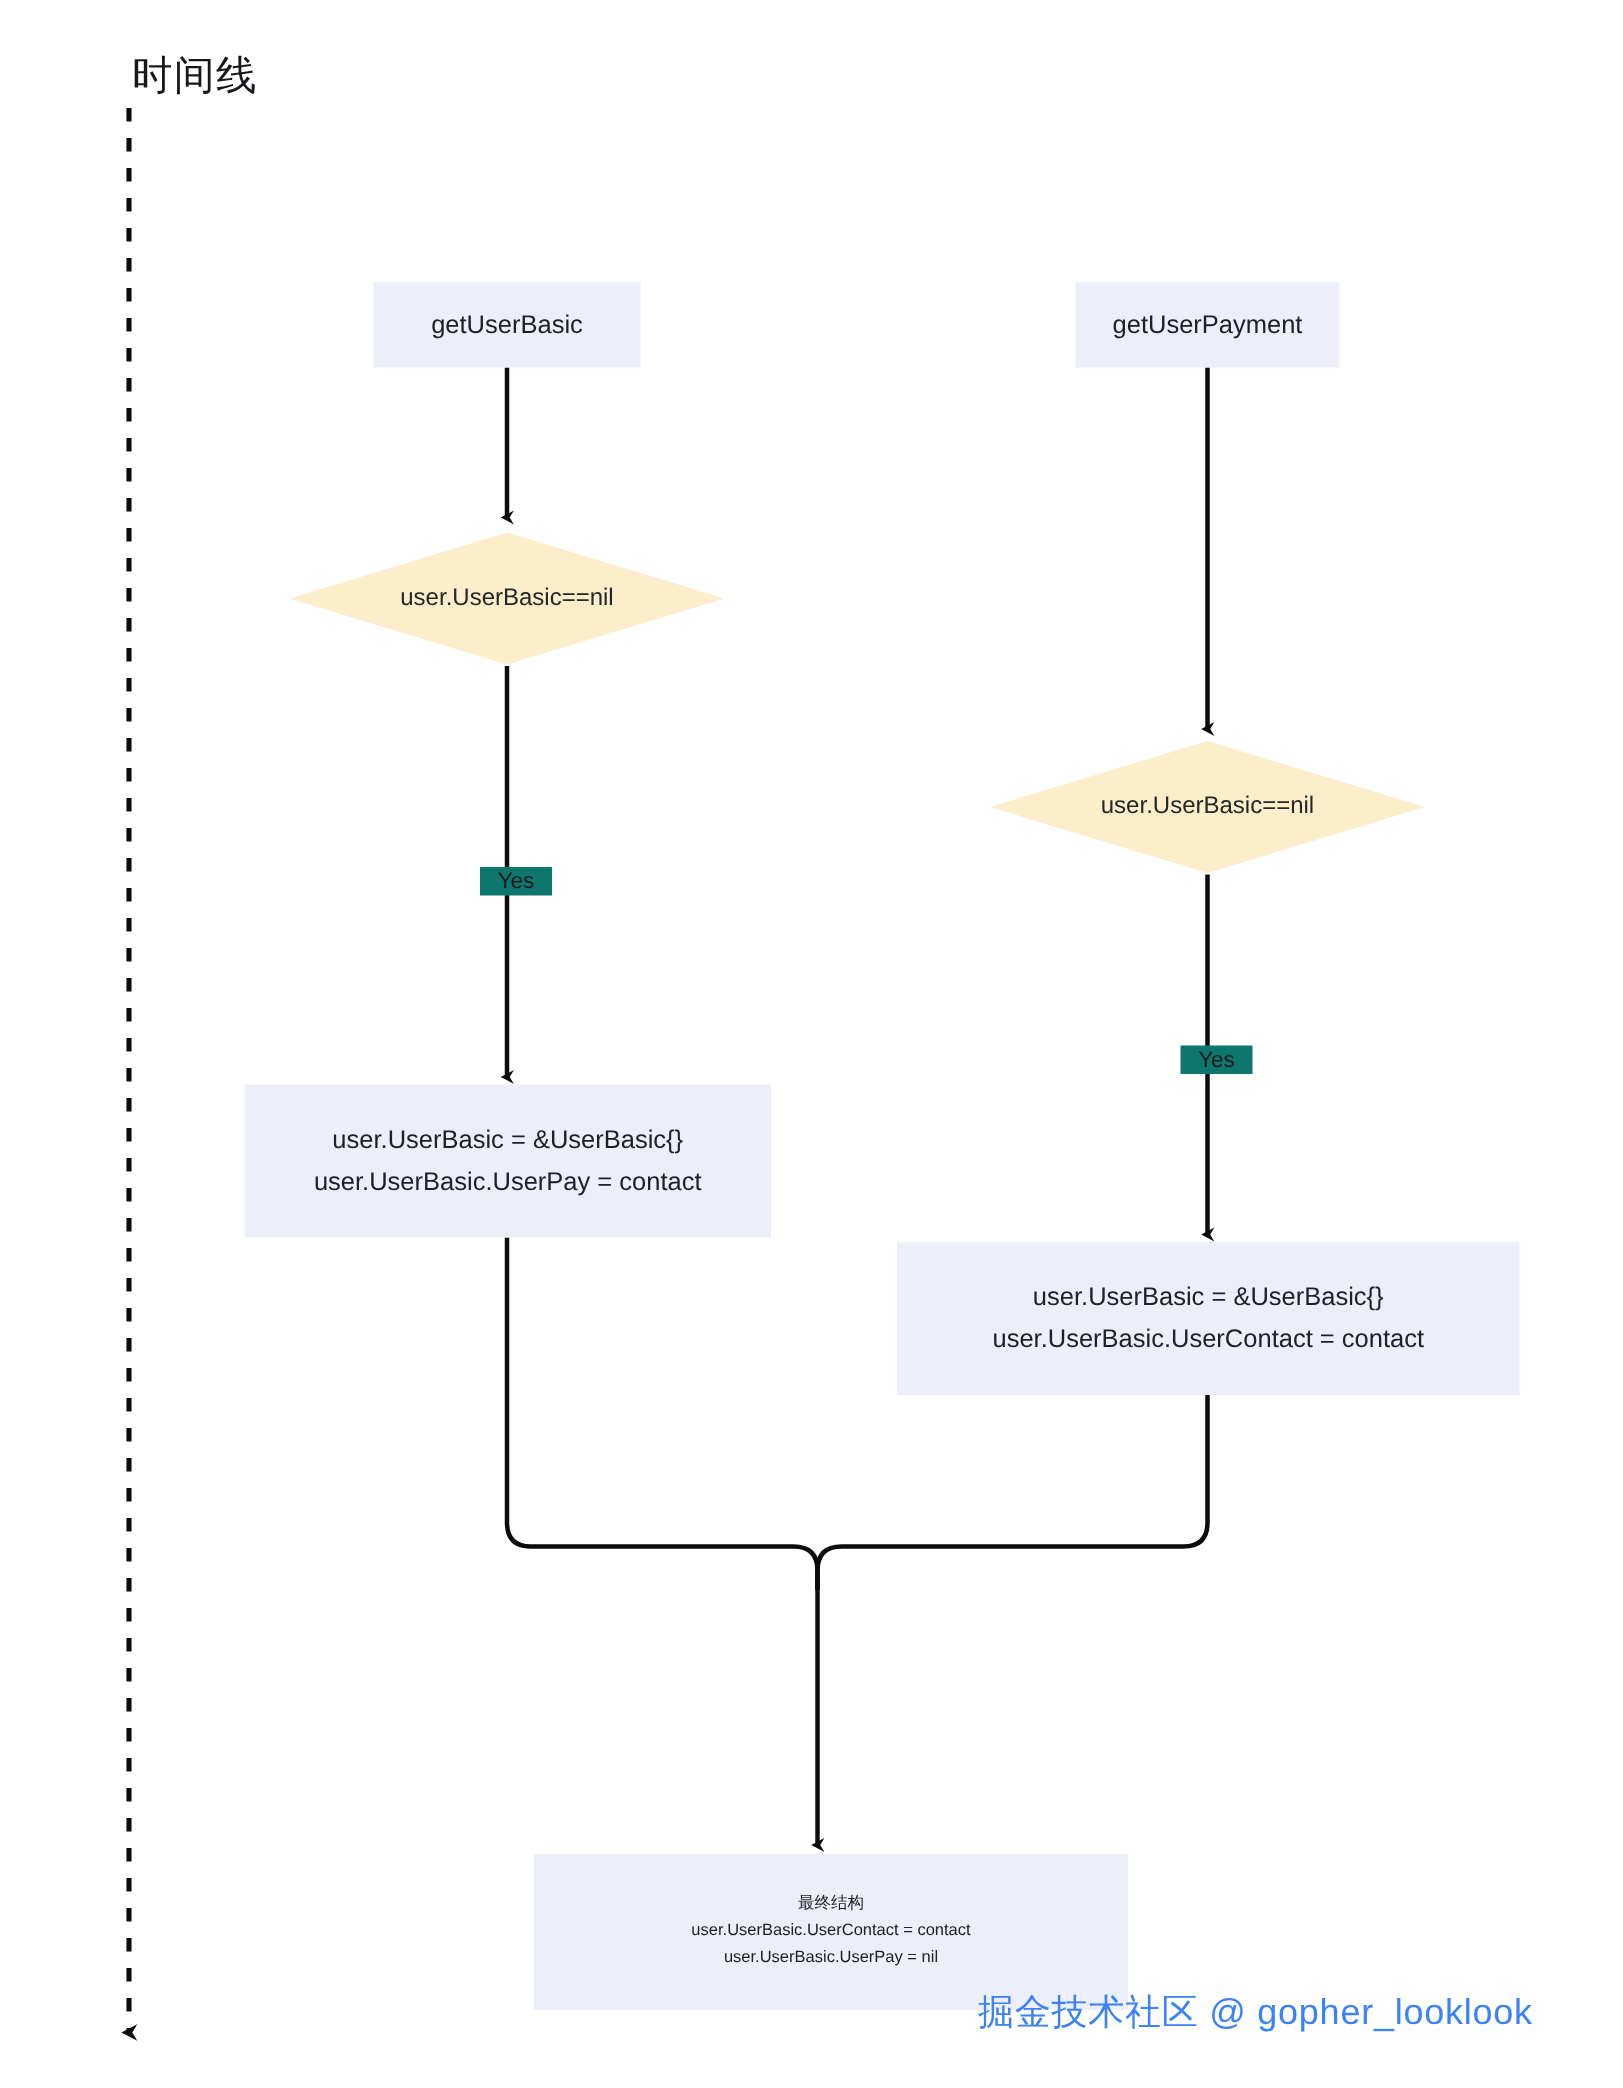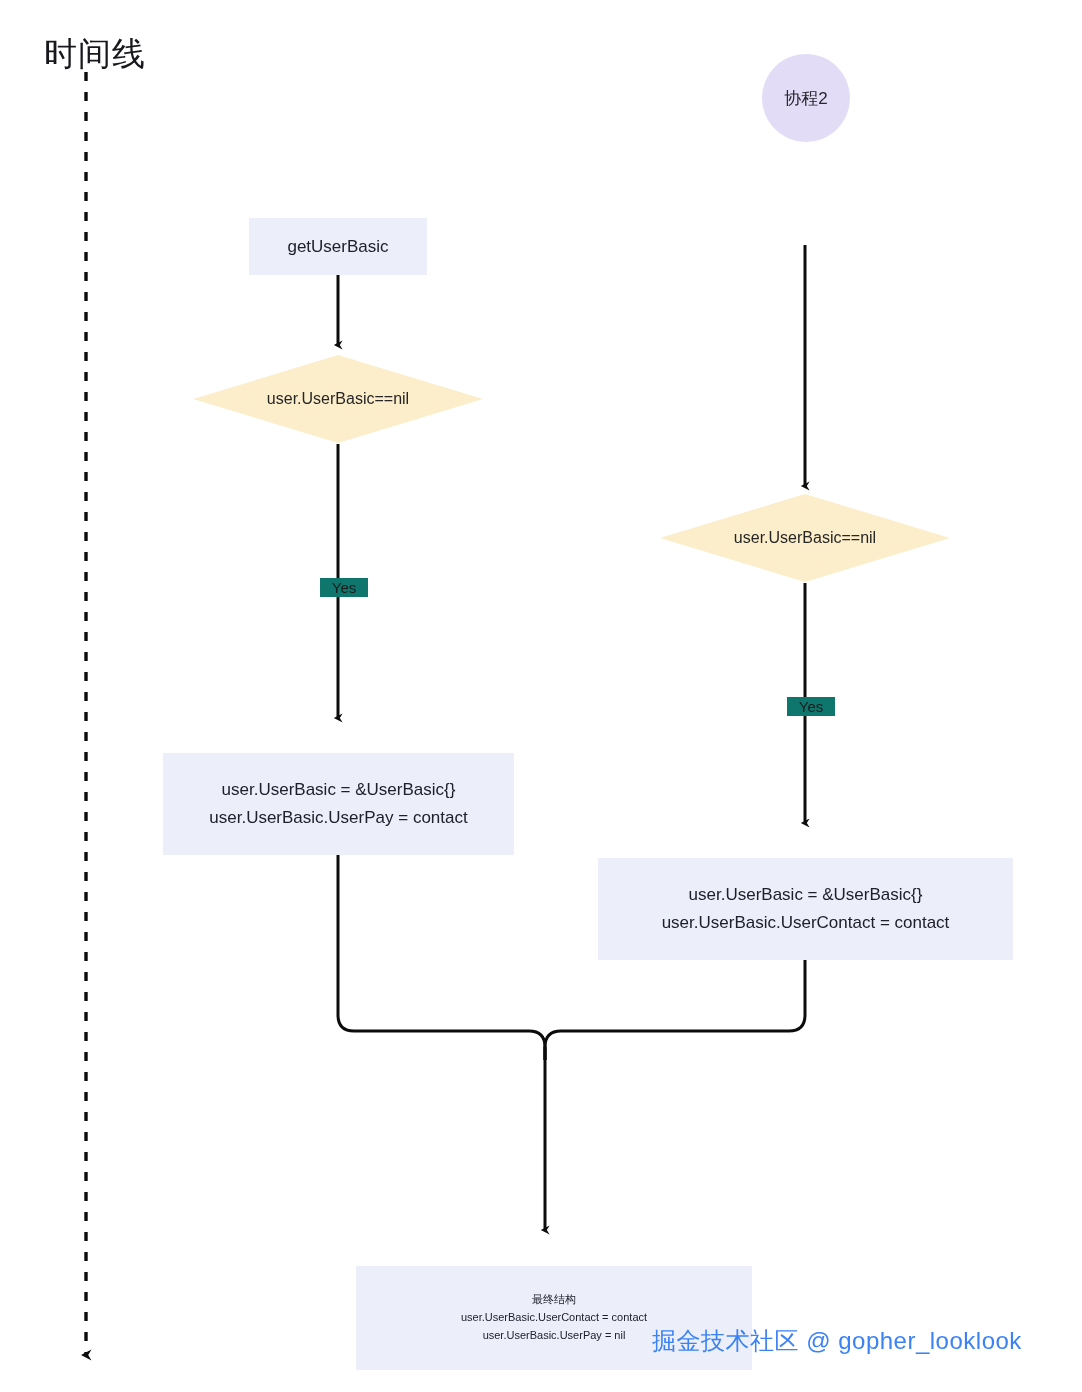--- a/index.html
+++ b/index.html
@@ -31,21 +31,20 @@
     position: absolute;
     background: #eceffa;
     display: flex;
     align-items: center;
     justify-content: center;
     flex-direction: column;
     text-align: center;
     color: #20202c;
     font-size: 17px;
     line-height: 1.62;
-    margin-top: 30px;
   }
   .rect-box.small { font-size: 17px; }
   .circle-node {
     position: absolute;
     border-radius: 50%;
     background: #e3dcf7;
     display: flex;
     align-items: center;
     justify-content: center;
     color: #26262f;
@@ -64,22 +63,23 @@
     position: absolute;
     color: #1b1b1b;
     font-size: 15px;
     background: #0f766e;
     padding: 1px 4px;
     text-align: center;
   }
   .timeline-label {
     position: absolute;
     color: #17171c;
-    font-size: 33px;
+    font-size: 27px;
     letter-spacing: 1px;
+    margin-left: 44px;
   }
   .watermark {
     position: absolute;
     color: #3b82f6;
     font-size: 24px;
     white-space: nowrap;
     letter-spacing: 0.5px;
   }
   .line1 { display: block; }
   .line2 { display: block; }
@@ -130,24 +130,24 @@
 
   <div class="diamond-text" style="left:193px; top:381px; width:290px; height:36px;">user.UserBasic==nil</div>
 
   <div class="edge-label" style="left:320px; top:578px; width:40px;">Yes</div>
 
   <div class="rect-box" style="left:163px; top:723px; width:351px; height:102px;">
     <span class="line1">user.UserBasic = &amp;UserBasic{}</span>
     <span class="line2">user.UserBasic.UserPay = contact</span>
   </div>
 
-  <div class="circle-node" style="left:762px; top:54px; width:88px; height:88px;">
-    <span>协程2</span>
+
+  <div class="rect-box" style="left:717px; top:188px; width:176px; height:57px;">
+    <span>getUserPayment</span>
   </div>
-
 
   <div class="diamond-text" style="left:660px; top:520px; width:290px; height:36px;">user.UserBasic==nil</div>
 
   <div class="edge-label" style="left:787px; top:697px; width:40px;">Yes</div>
 
   <div class="rect-box" style="left:598px; top:828px; width:415px; height:102px;">
     <span class="line1">user.UserBasic = &amp;UserBasic{}</span>
     <span class="line2">user.UserBasic.UserContact = contact</span>
   </div>
 

